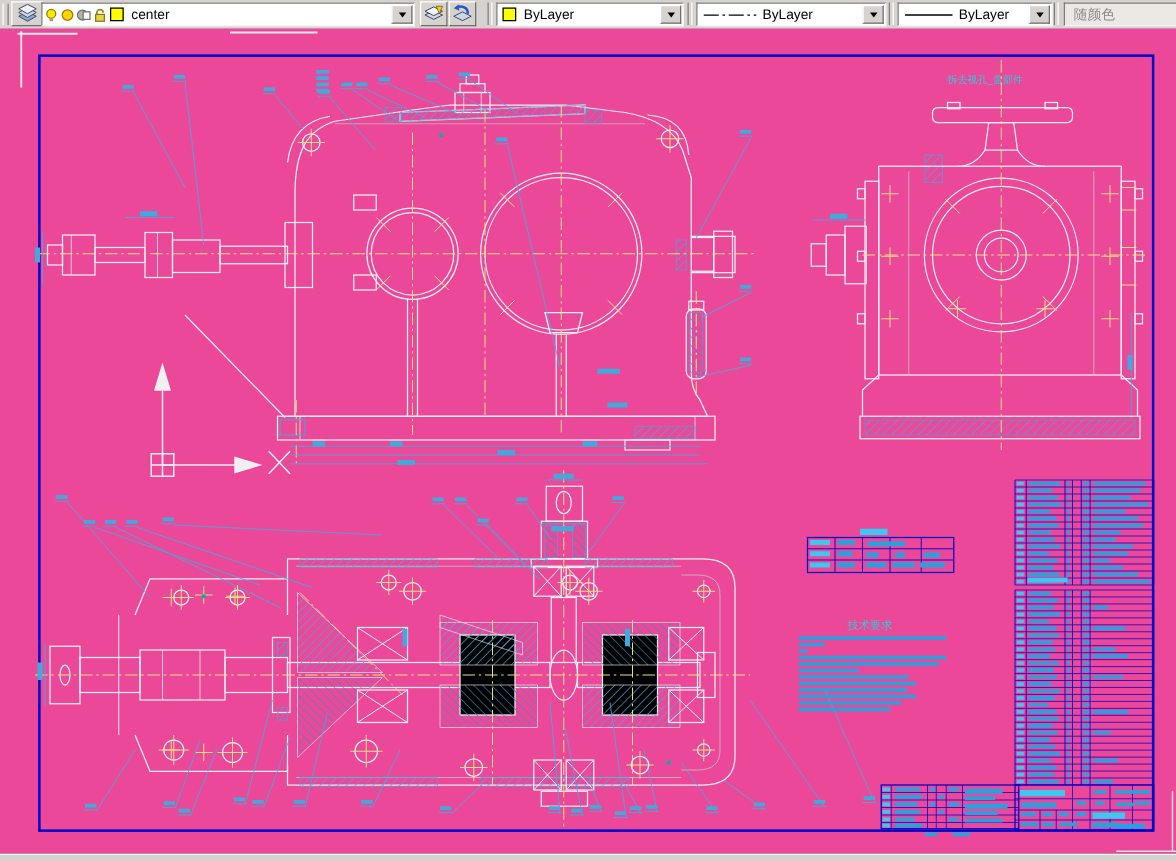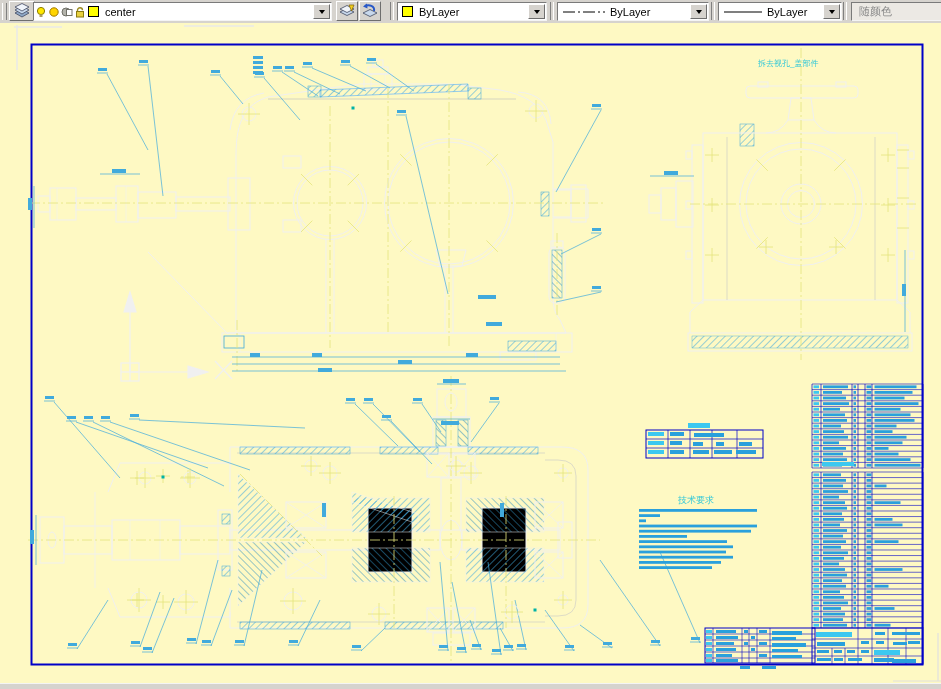--- a/index.html
+++ b/index.html
@@ -22,21 +22,21 @@
   .combo .dd{position:absolute;right:1px;top:1px;width:15px;height:13px;background:#d6d3ce;
              border:1px solid;border-color:#fff #6e6e6e #6e6e6e #fff;display:flex;
              align-items:center;justify-content:center;}
   .combo .dd:after{content:"";width:0;height:0;border:3px solid transparent;
                    border-top:4px solid #000;margin-top:4px;}
   .licon{width:12px;height:12px;margin-left:1px;display:inline-block}
   .swatch{width:9px;height:9px;background:#ffff00;border:1px solid #000;margin:0 2px;}
   .ctext{margin-left:4px;white-space:nowrap;}
   .combo.disabled{background:#ece9e4;color:#8a8a8a;}
   
-  .canvas{position:absolute;left:0;top:23px;width:941px;height:660px;background:#fef9c3;}
+  .canvas{position:absolute;left:0;top:23px;width:941px;height:660px;background:#ec4899;}
   .statusbar{position:absolute;left:0;top:683px;width:941px;height:6px;background:#d6d3ce;
              border-top:1px solid #f4f4f4;}
 </style>
 </head>
 <body>
 
 <div id="app">
 
   <div class="toolbar">
     <div class="grip"></div>

